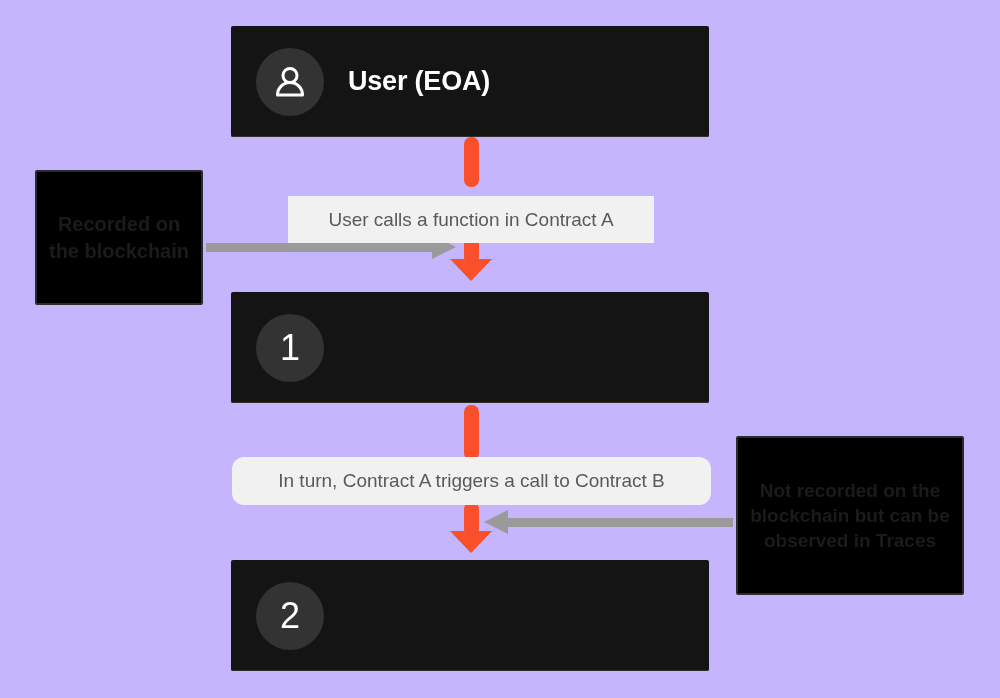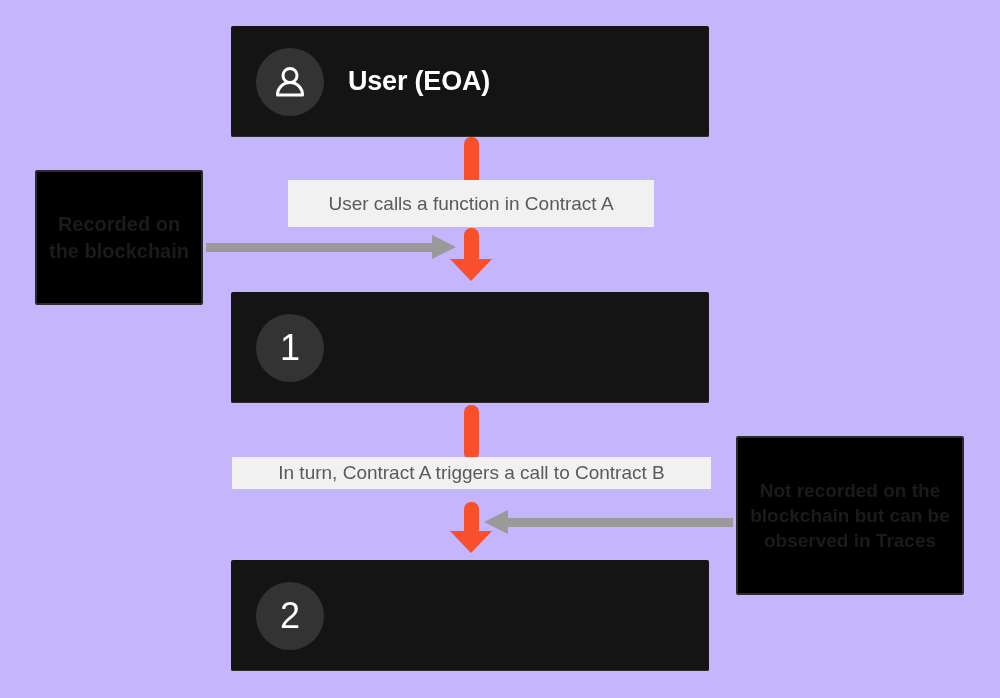--- a/index.html
+++ b/index.html
@@ -74,29 +74,30 @@
     font-weight: 400;
     display: flex;
     align-items: center;
     justify-content: center;
     box-sizing: border-box;
     white-space: nowrap;
     z-index: 3;
   }
   .chip-1 {
     left: 288px;
-    top: 180px;
+    top: 196px;
     width: 366px;
     height: 47px;
   }
   .chip-2 {
     left: 232px;
     top: 457px;
     width: 479px;
-    height: 32px;
+    height: 48px;
+    border-radius: 12px;
   }
 
   
   .oseg {
     position: absolute;
     left: 464px;
     width: 15px;
     background: #f94f2a;
     border-radius: 7px;
     z-index: 1;

